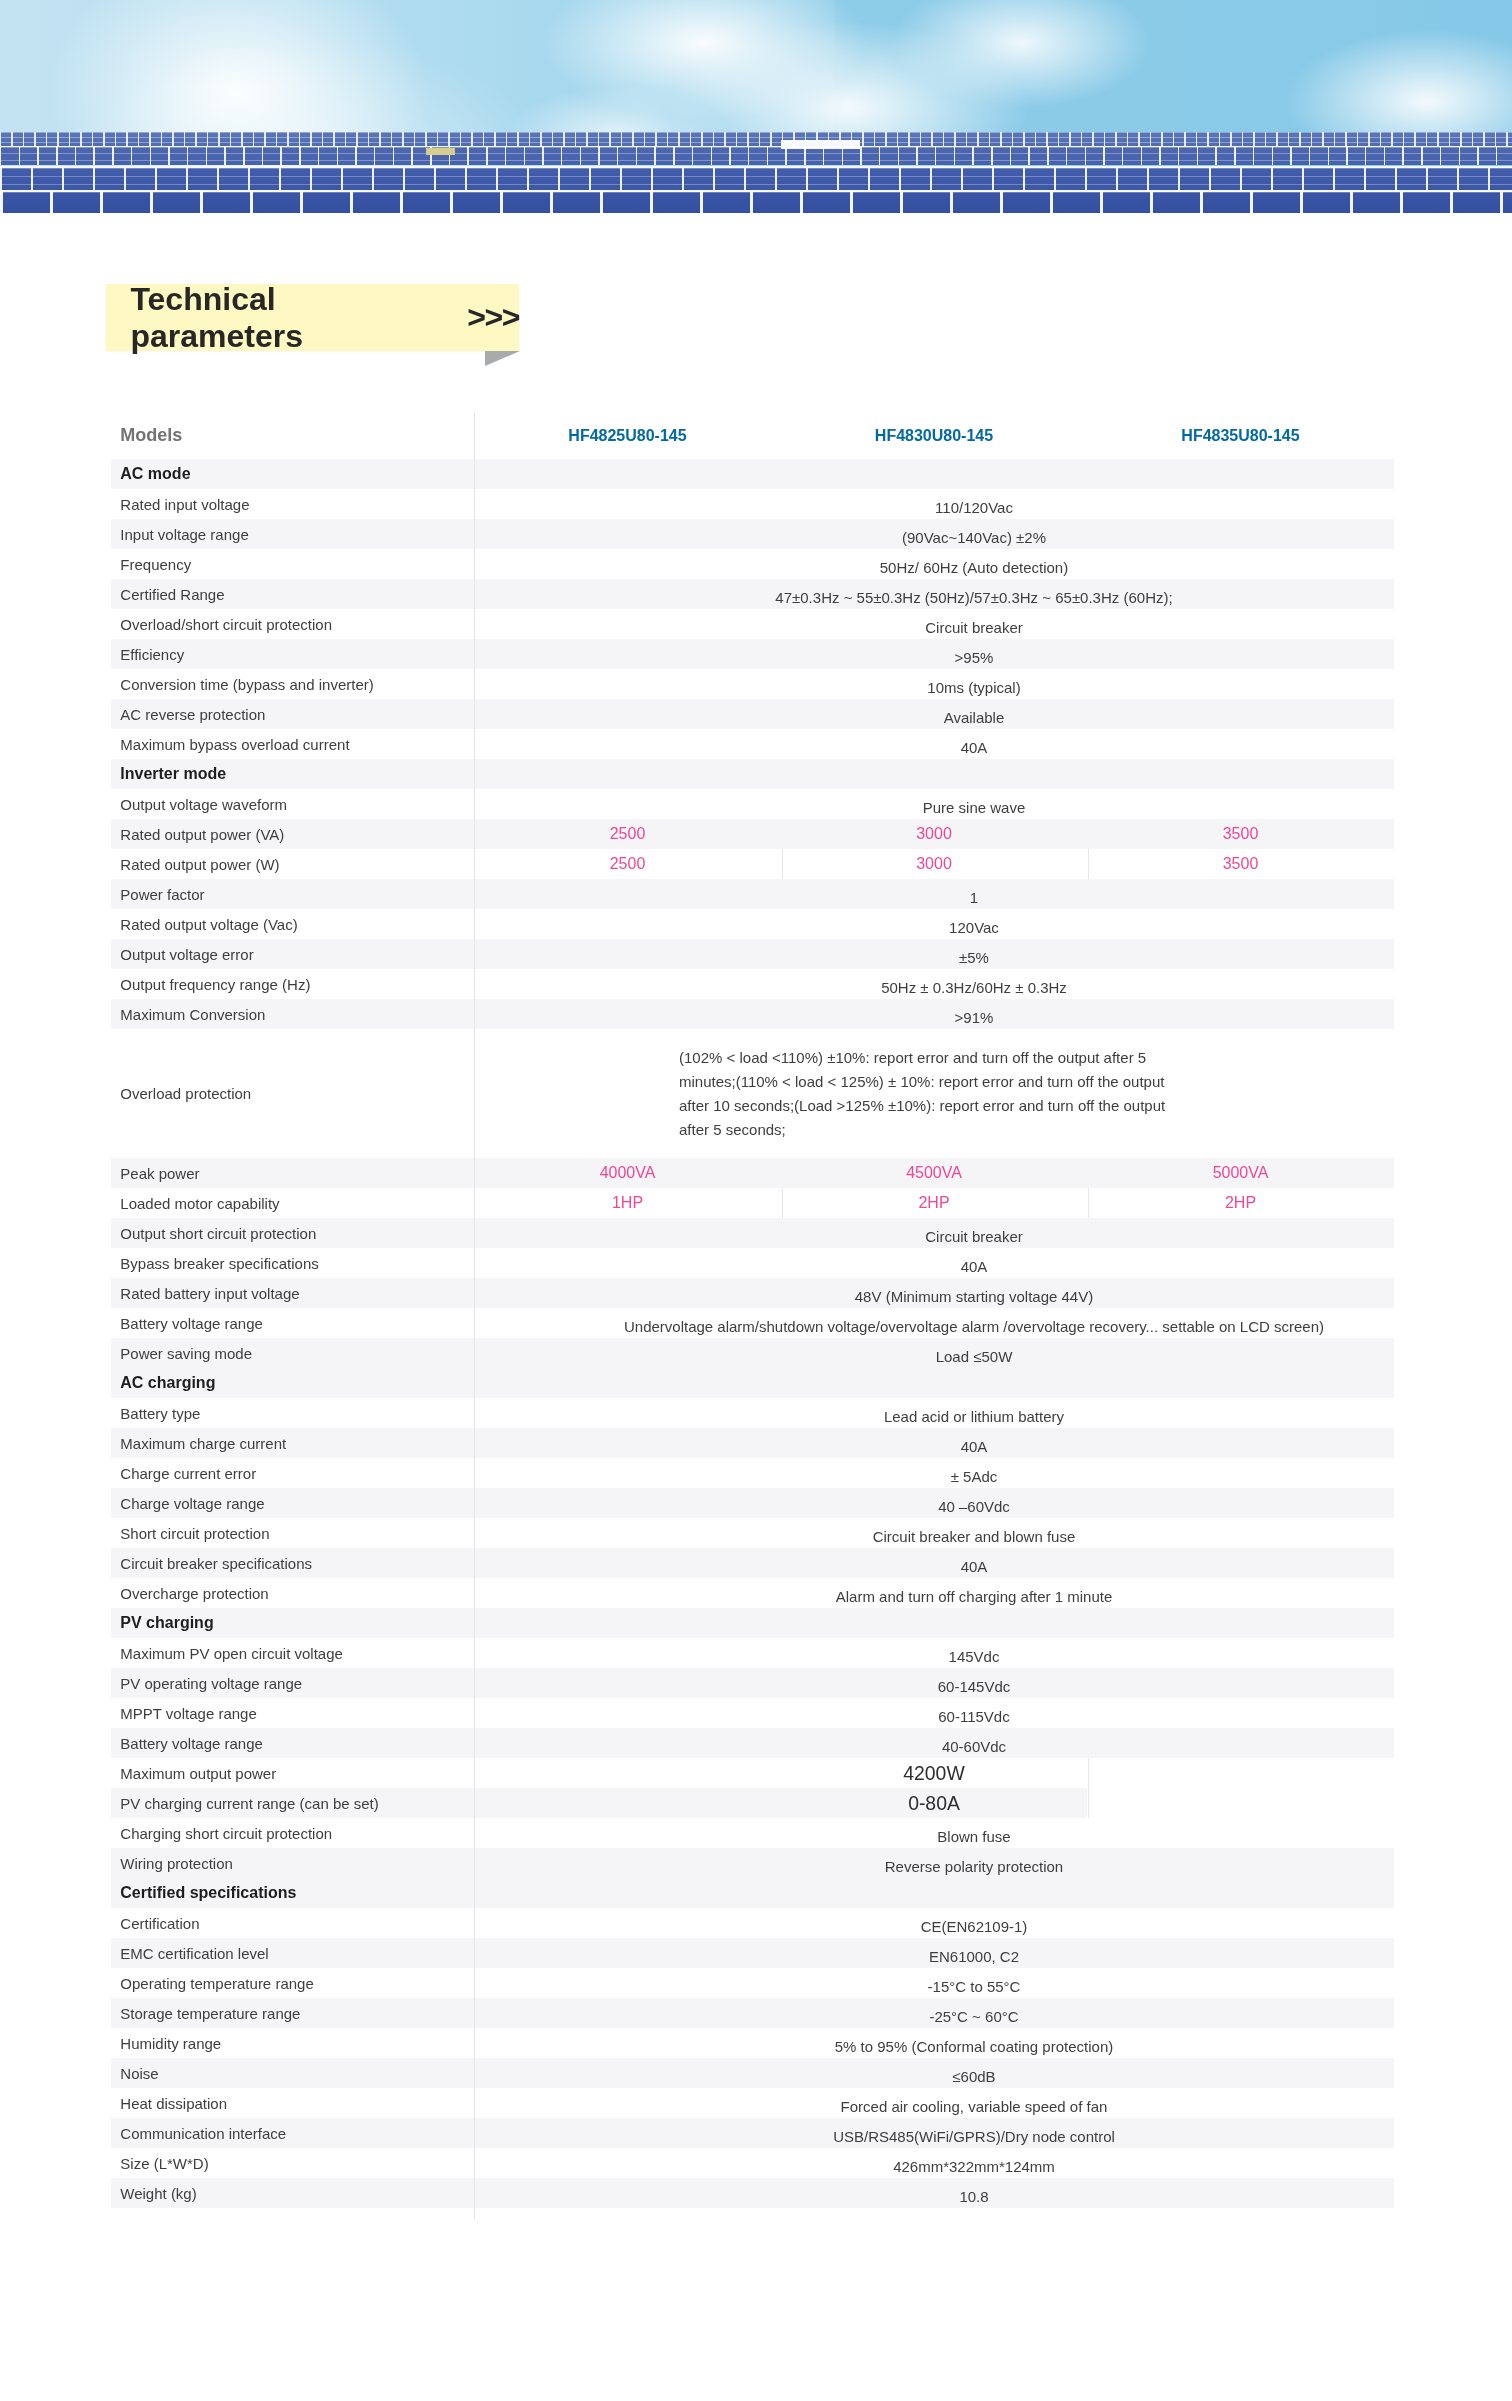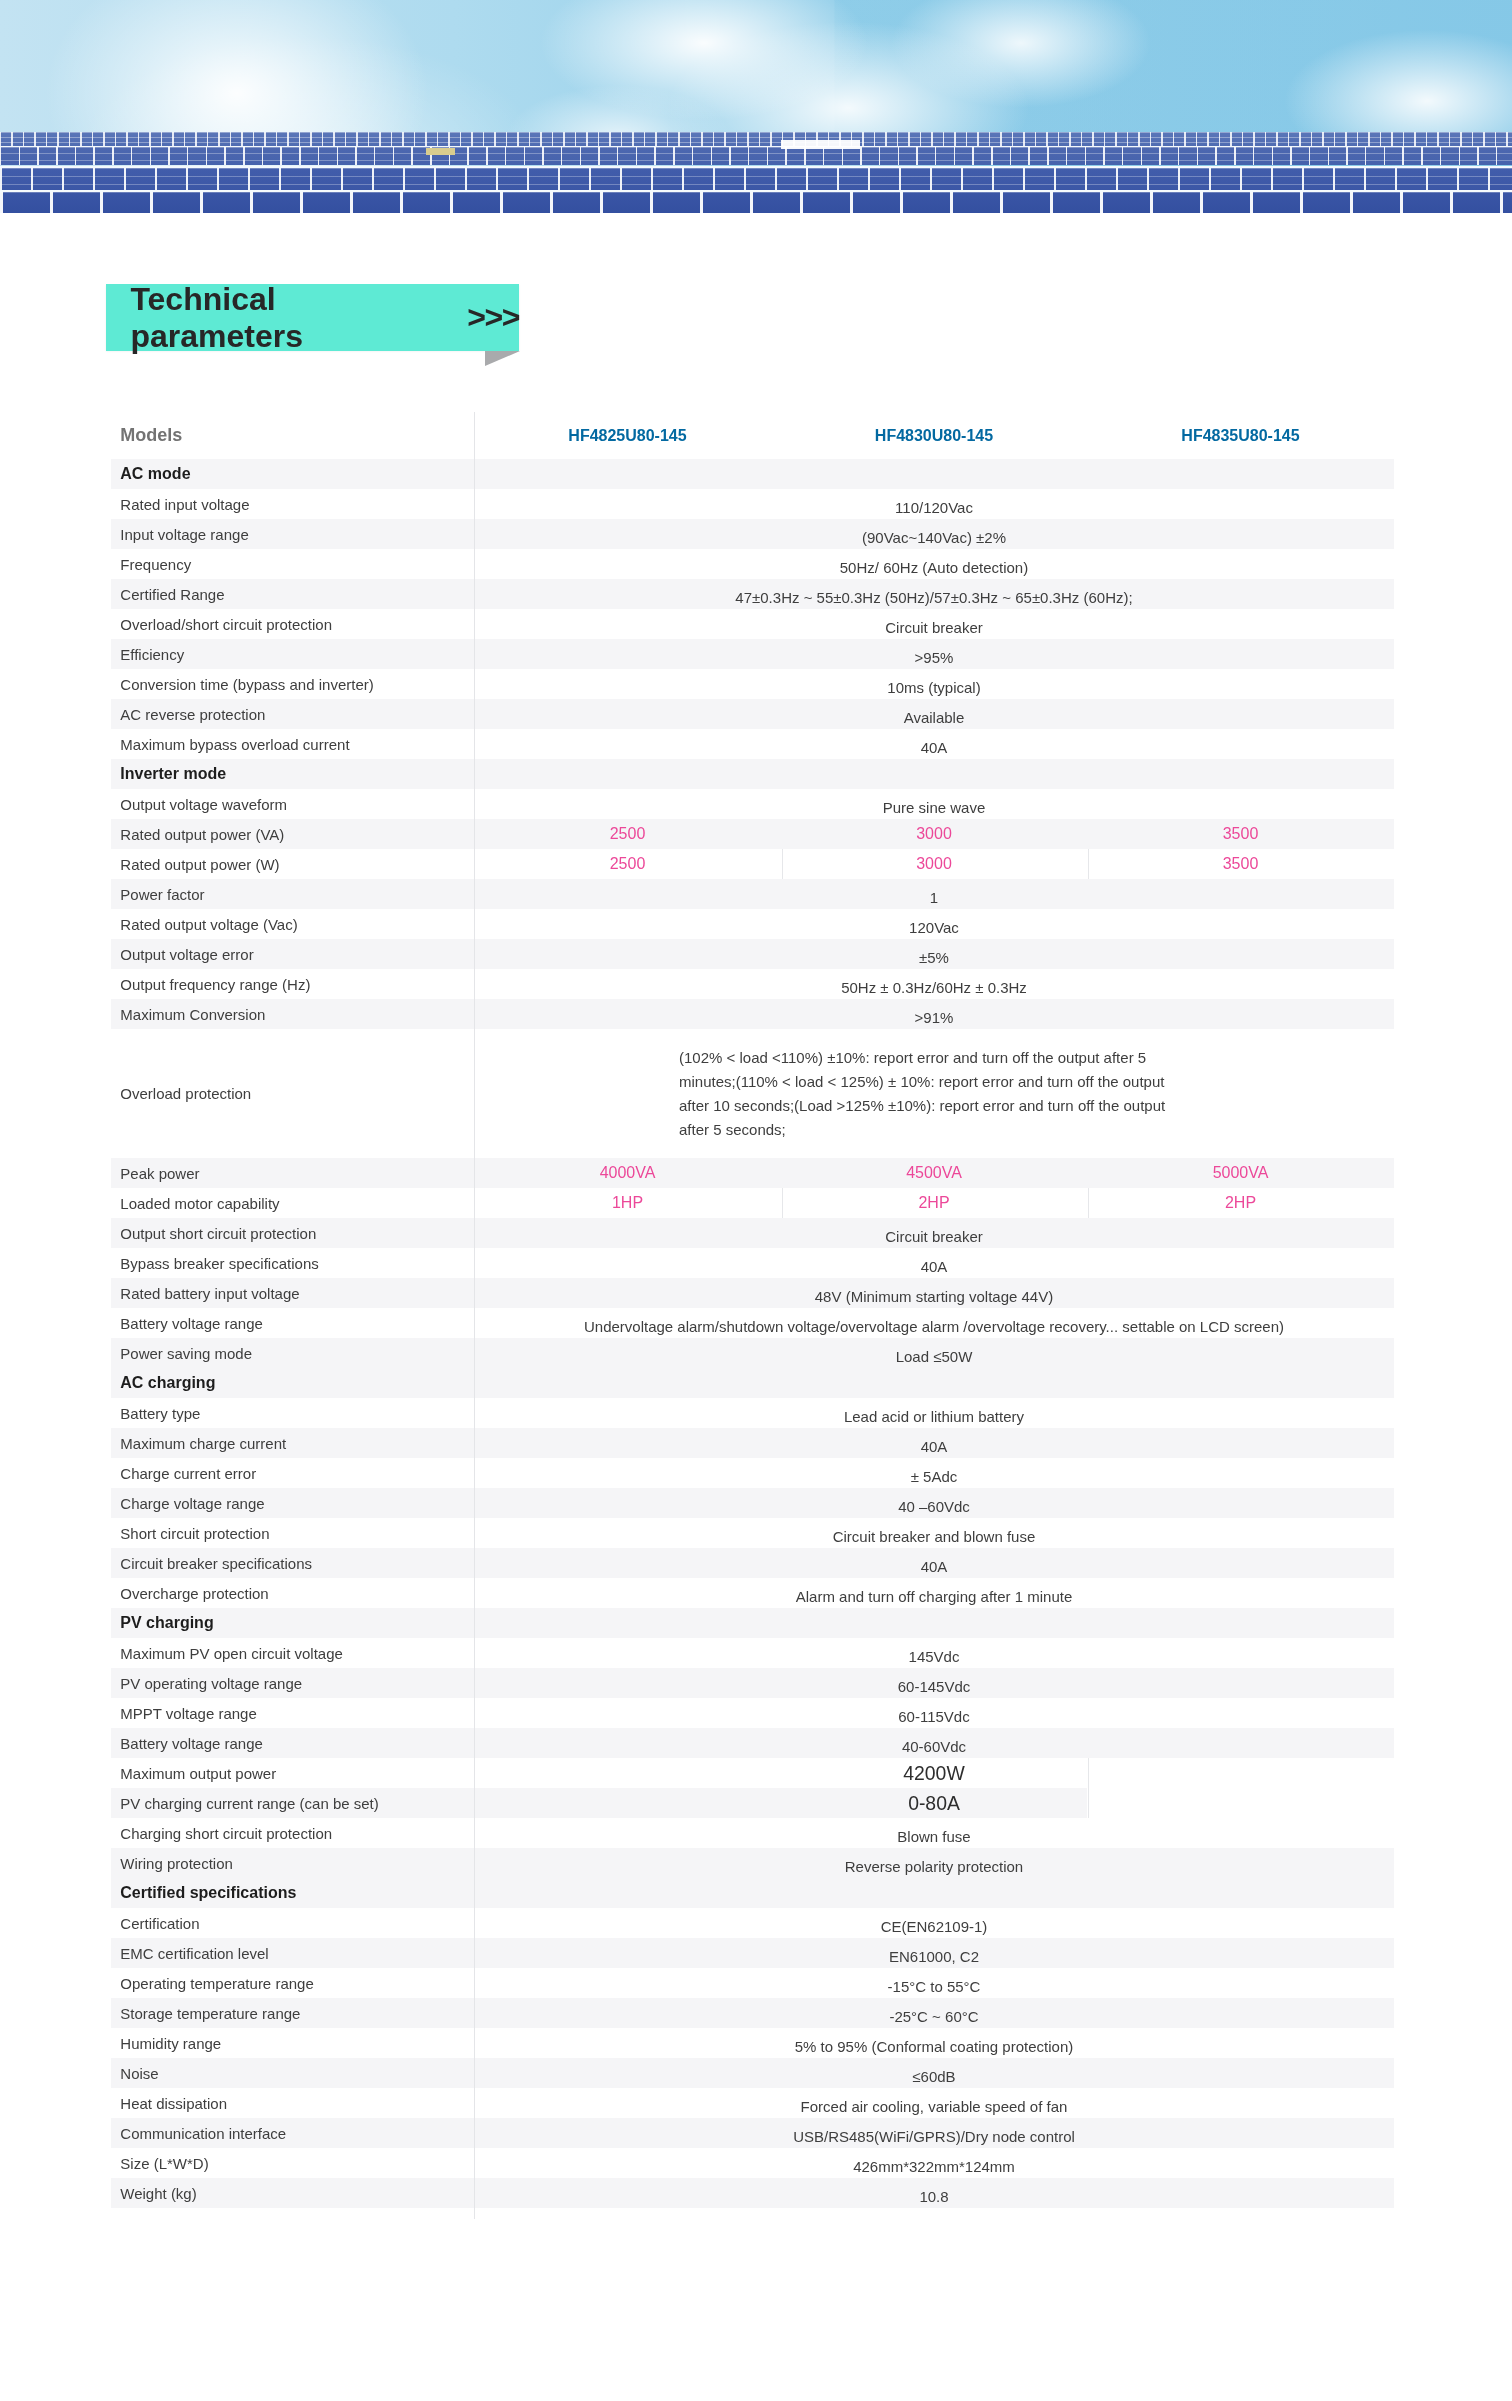--- a/index.html
+++ b/index.html
@@ -40,40 +40,40 @@
       linear-gradient(180deg,#425dab,#3c57a6);}
   .pb4{top:58px;height:24px;border-top:2.2px solid #f6fafd;
     background:
       repeating-linear-gradient(90deg, rgba(255,255,255,0.95) 0 2.9px, rgba(255,255,255,0) 2.9px 50px),
       repeating-linear-gradient(180deg, rgba(255,255,255,0.25) 0 0.7px, rgba(255,255,255,0) 0.7px 10.8px),
       linear-gradient(180deg,#3a55a6,#334f9f);}
   .marker-yellow{position:absolute;left:426px;top:16px;width:29px;height:7.2px;background:#d8cc8e;}
   .marker-white{position:absolute;left:781px;top:8px;width:79px;height:9.3px;background:rgba(255,255,255,0.95);}
 
   
-  .heading-box{position:absolute;left:106px;top:284px;width:413px;height:67px;background:#5eead4;
+  .heading-box{position:absolute;left:106px;top:284px;width:413px;height:67px;background:#fef9c3;
     box-shadow:0 1.4px 2.2px rgba(0,0,0,0.07);display:flex;align-items:center;}
   .heading-text{padding-left:24.4px;font-size:32px;font-weight:bold;color:#272727;letter-spacing:0;}
   .heading-arrows{margin-left:13px;font-size:32px;font-weight:bold;color:#272727;letter-spacing:-1.4px;}
   .heading-fold{position:absolute;left:485px;top:351px;width:0;height:0;
     border-top:15px solid #a9aaac;border-right:35px solid transparent;}
 
   
   .spec-table{position:absolute;left:111px;top:412px;width:1283px;}
   .vline{position:absolute;left:363px;top:0;width:1.4px;background:#e4e5e8;z-index:3;}
   .trow{position:relative;width:1283px;height:30px;}
   .trow.tall{height:129px;}
   .trow.models{height:47px;}
   .rowbg{position:absolute;top:0;bottom:0;left:0;z-index:0;}
   .lab{position:absolute;left:9.3px;top:0;bottom:0;display:flex;align-items:center;
     font-size:15px;color:#3e3e3e;z-index:2;white-space:nowrap;}
   .lab.bold{font-weight:bold;color:#1d1d1d;font-size:16px;}
   .lab.models-h{font-weight:bold;color:#737373;font-size:18px;}
   .val-full{position:absolute;left:363px;width:920px;top:7px;bottom:0;display:flex;align-items:center;
-    justify-content:center;font-size:15px;color:#3e3e3e;z-index:2;text-align:center;}
+    justify-content:center;font-size:15px;color:#3e3e3e;z-index:2;text-align:center;padding-left:40px;}
   .cell{position:absolute;top:0;bottom:0;display:flex;align-items:center;justify-content:center;
     font-size:16px;color:#ec4899;z-index:2;text-align:center;}
   .c1{left:363px;width:307px;}
   .c2{left:670px;width:306px;}
   .c3{left:976px;width:307px;}
   .cell.model{font-weight:bold;color:#0369a1;font-size:16px;}
   .cellbg{position:absolute;top:0;bottom:0;z-index:0;}
   .cb-lab{left:0;width:667px;}
   .cb-c2{left:672px;width:302px;}
   .cb-c3{left:978px;width:305px;}

